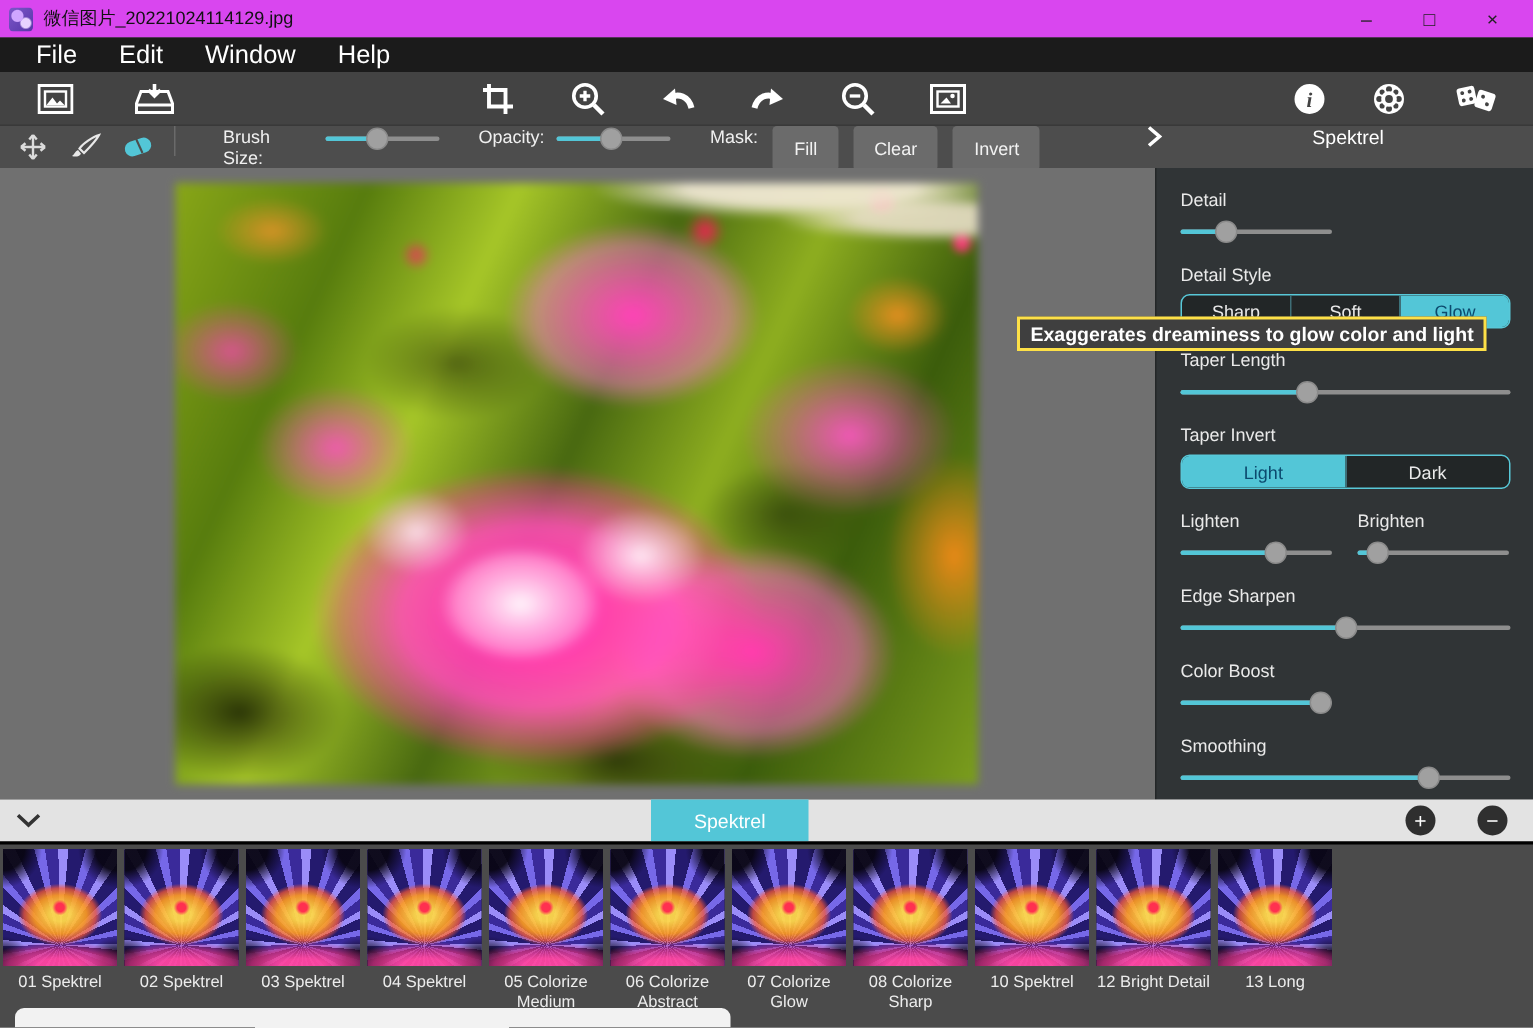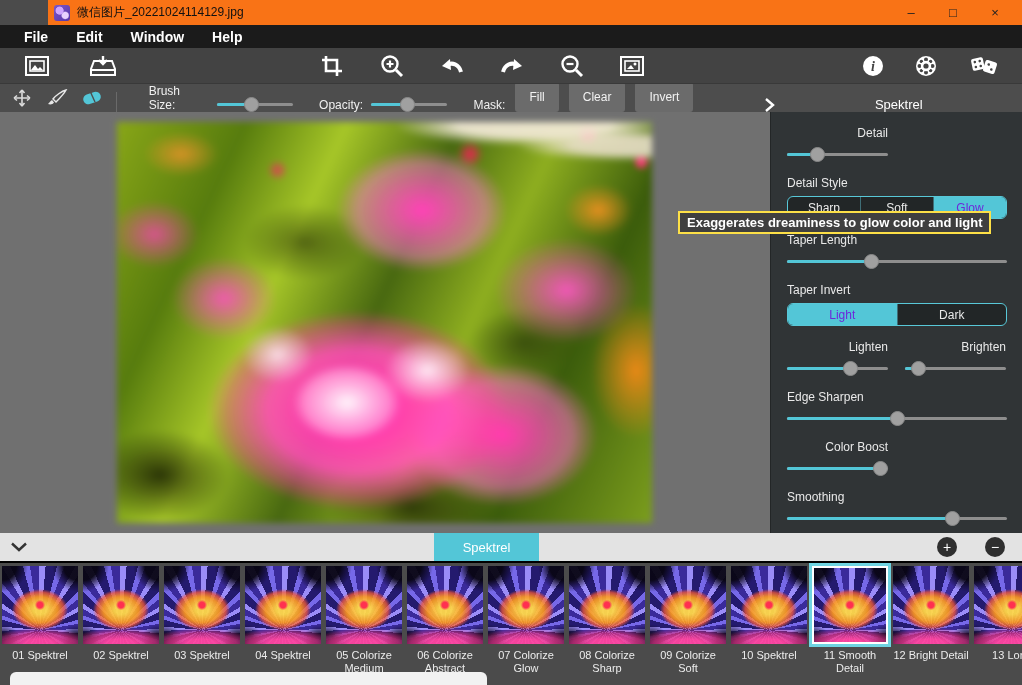--- a/index.html
+++ b/index.html
@@ -1,40 +1,40 @@
 <!DOCTYPE html>
 <html><head>
 <meta charset="utf-8">
 <style>
   * { margin:0; padding:0; box-sizing:border-box; }
   html,body { width:1022px; height:685px; overflow:hidden; font-family:"Liberation Sans", sans-serif; }
   .window { position:relative; width:1022px; height:685px; background:#4b4b4b; }
 
   
-  .titlebar { height:25px; background:#f97316; display:flex; align-items:center; padding:0 6px;margin-left:48px; }
+  .titlebar { height:25px; background:#d946ef; display:flex; align-items:center; padding:0 6px; }
   .app-icon { width:16px; height:16px; border-radius:3px; margin-right:7px;
     background: radial-gradient(circle at 35% 35%, #cfa6ff 0 25%, transparent 30%),
                 radial-gradient(circle at 70% 65%, #e8d2ff 0 20%, transparent 28%),
                 linear-gradient(135deg,#7d57c9,#5636a8); }
   .title-text { font-size:12px; color:#111; flex:1; }
   .win-controls { display:flex; gap:8px; margin-right:4px; }
   .win-btn { width:34px; height:21px; display:flex; align-items:center; justify-content:center;
     font-size:13px; color:#222; background:transparent; border:none; cursor:default; }
 
   
   .menubar { height:23px; background:#1b1b1b; display:flex; align-items:center; padding-left:10px; gap:0; }
-  .menu-item { color:#fff; font-size:14px; padding:0 14px; height:100%; display:flex; align-items:center;font-weight:bold; }
+  .menu-item { color:#fff; font-size:17px; padding:0 14px; height:100%; display:flex; align-items:center; }
 
   
   .toolbar { position:relative; height:36px; background:#434343; border-bottom:1px solid #393939; }
   .tbtn { position:absolute; top:0; width:40px; height:36px; display:flex; align-items:center; justify-content:center; background:transparent; border:none; }
   .tbtn svg { display:block; }
 
   
-  .brushbar { height:28px; background:#4d4d4d; display:flex; align-items:flex-end; font-size:12px; color:#f0f0f0; }
+  .brushbar { height:28px; background:#4d4d4d; display:flex; align-items:flex-start; font-size:12px; color:#f0f0f0; }
   .bb-tool { width:36px; height:28px; display:flex; align-items:center; justify-content:center; background:transparent; border:none; }
   .bb-divider { width:1px; height:20px; background:#6a6a6a; margin:0 6px; }
   .bb-label { margin-left:26px; }
   .mini-slider { position:relative; width:78px; height:16px; margin-left:8px; }
   .mini-slider .track, .slider .track { position:absolute; left:0; right:0; top:7px; height:3px; background:#8e8e8e; border-radius:2px; }
   .mini-slider .fill, .slider .fill { position:absolute; left:0; top:7px; height:3px; background:#53c6d7; border-radius:2px; width:var(--pct,50%); }
   .mini-slider .thumb, .slider .thumb { position:absolute; top:1px; width:15px; height:15px; border-radius:50%;
      background:#a0a0a0; border:1px solid #8a8a8a; left:calc(var(--pct,50%) - 7px); }
   .mask-btn { height:30px; padding:0 14px; margin-left:10px; background:#6b6b6b; border:none; border-radius:3px;
      color:#f2f2f2; font-size:12px; font-family:inherit; }
@@ -68,31 +68,31 @@
       radial-gradient(ellipse 110px 60px at 55% 96%, rgba(30,35,8,0.8), transparent 76%),
       radial-gradient(ellipse 80px 50px at 35% 30%, rgba(35,45,10,0.6), transparent 76%),
       radial-gradient(ellipse 70px 45px at 76% 55%, rgba(30,40,10,0.55), transparent 76%),
       linear-gradient(115deg,#8aa428 0%,#5a7a1a 18%,#a8c43a 32%,#4a661a 48%,#90ac30 62%,#3e5a14 78%,#7e9c2c 100%);
     filter: blur(3px) saturate(1.15);
   }
 
   
   .side-panel { width:252px; height:421px; background:#303436; border-left:1px solid #232627;
      padding:14px 16px 0 16px; color:#e9e9e9; font-size:12px; position:relative; }
-  .prow { display:flex; justify-content:space-between;text-align:right; }
+  .prow { display:flex; justify-content:space-between; }
   .pcol { width:101px; }
   .plabel-txt { display:block; margin-bottom:6px; }
   .slider { position:relative; height:16px; width:100%; }
   .slider.full { width:220px; }
   .sec { margin-bottom:14px; }
   .seg { display:flex; width:220px; height:23px; border:1px solid #58c8d8; border-radius:6px; background:#222627; overflow:hidden; }
   .seg-btn { flex:1; border:none; background:transparent; color:#e9e9e9; font-size:12px; font-family:inherit;
      border-left:1px solid #3f6e77; }
   .seg-btn:first-child { border-left:none; }
-  .seg-btn.active { background:#53c6d7; color:#6d28d9; }
+  .seg-btn.active { background:#53c6d7; color:#0c4a6e; }
 
   .tooltip { position:absolute; left:678px; top:99px; background:#3f3f3f; border:2px solid #fde047;
      color:#fff; font-size:13px; font-weight:bold; padding:2px 7px; white-space:nowrap; z-index:10; }
 
   
   .preset-bar { position:relative; height:28px; background:#e3e3e3; }
   .pb-collapse { position:absolute; left:8px; top:4px; width:22px; height:20px; background:none; border:none; }
   .pb-tab { position:absolute; left:434px; top:0; width:105px; height:28px; background:#53c6d7; color:#fff;
      font-size:13px; border:none; font-family:inherit; }
   .pb-round { position:absolute; top:4px; width:20px; height:20px; border-radius:50%; background:#2f2f2f;
@@ -426,34 +426,26 @@
   <div class="preset-item">
     <div class="pthumb"></div>
     <div class="preset-label plabel">07 Colorize Glow</div>
   </div>
 
   <div class="preset-item">
     <div class="pthumb"></div>
     <div class="preset-label plabel">08 Colorize Sharp</div>
   </div>
 
-  <div class="preset-item">
-    <div class="pthumb"></div>
-    <div class="preset-label plabel">09 Colorize Soft</div>
-  </div>
 
   <div class="preset-item">
     <div class="pthumb"></div>
     <div class="preset-label plabel">10 Spektrel</div>
   </div>
 
-  <div class="preset-item">
-    <div class="pthumb selected"></div>
-    <div class="preset-label plabel">11 Smooth Detail</div>
-  </div>
 
   <div class="preset-item">
     <div class="pthumb"></div>
     <div class="preset-label plabel">12 Bright Detail</div>
   </div>
 
   <div class="preset-item">
     <div class="pthumb"></div>
     <div class="preset-label plabel">13 Long</div>
   </div>

